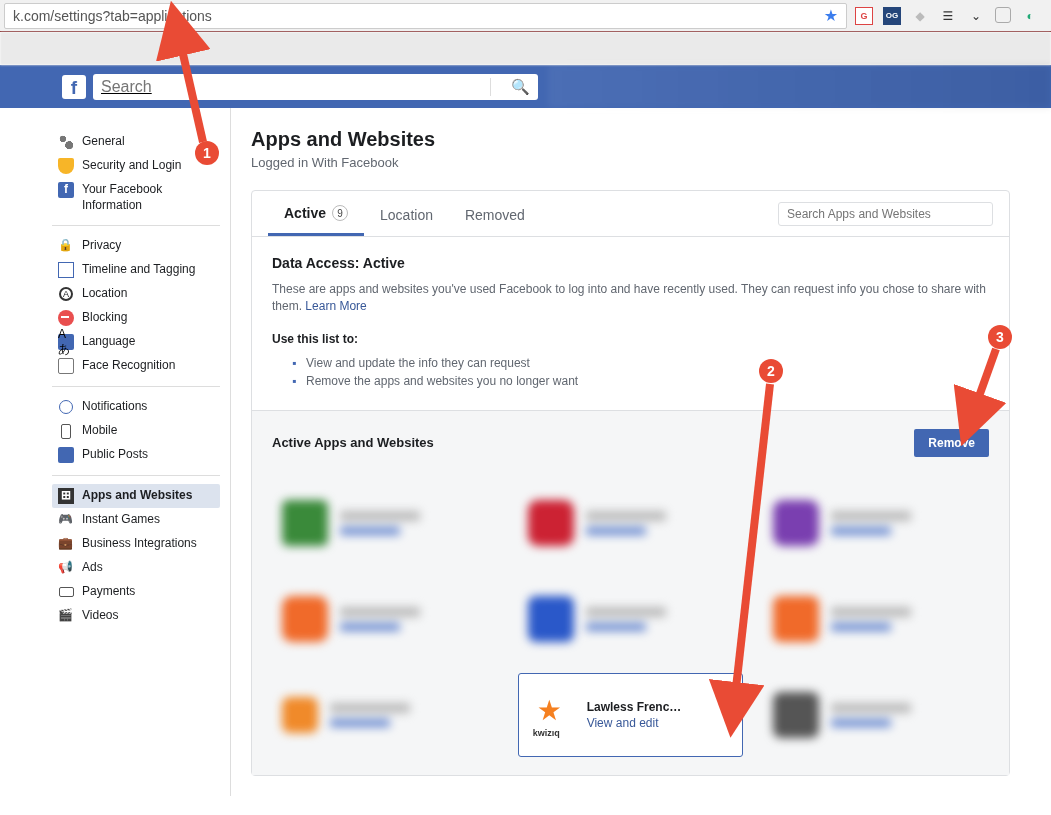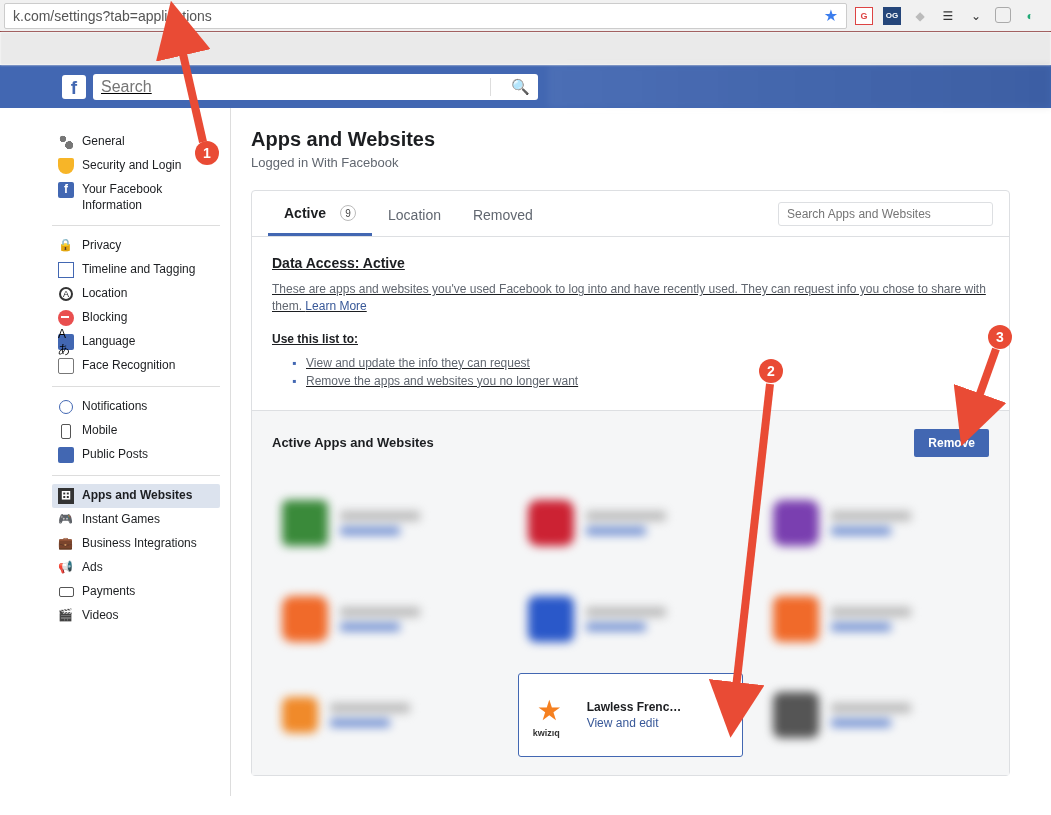--- a/index.html
+++ b/index.html
@@ -50,26 +50,26 @@
   .ico-pay { border:1px solid #555; border-radius:2px; width:15px; height:10px; }
   .ico-support { background: radial-gradient(circle, #fff 30%, #e94f4f 31%); border-radius:50%; }
   .ico-video { color:#555; }
 
   
   .main { flex: 1; border-left: 1px solid #ddd; padding: 20px; max-width: 800px; }
   .page-title { font-size: 20px; font-weight: bold; color: #1c1e21; }
   .page-sub { color: #616770; margin-top: 4px; font-size: 13px; }
   .card { border: 1px solid #dddfe2; border-radius: 4px; margin-top: 20px; background: #fff; }
   .tabs-row { display: flex; align-items: center; border-bottom: 1px solid #dddfe2; padding: 0 16px; }
-  .tab { padding: 14px 16px 12px; cursor: pointer; color: #616770; font-size: 14px; display: flex; align-items: center; gap: 14px; }
+  .tab { padding: 14px 16px 12px; cursor: pointer; color: #616770; font-size: 14px; display: flex; align-items: center; gap: 6px; }
   .tab.active { color: #1c1e21; font-weight: bold; border-bottom: 3px solid #4267b2; }
   .badge { display:inline-flex; min-width:16px; height:16px; border:1px solid #bbb; border-radius:8px; font-size:10px; align-items:center; justify-content:center; padding:0 4px; font-weight:normal; color:#444; }
   .tabs-spacer { flex: 1; }
   .tabs-search { border:1px solid #dddfe2; border-radius:3px; padding:4px 8px; width:215px; font-size:12px; margin: 8px 0; }
-  .section { padding: 18px 20px; text-decoration: underline; }
+  .section { padding: 18px 20px; }
   .section h3 { font-size: 14px; font-weight: bold; }
   .section p { color: #616770; font-size: 12px; margin-top: 10px; line-height:1.45; }
   .section a { color: #385898; text-decoration: none; }
   .use-list-label { font-weight: bold; font-size: 12px; margin-top: 16px; }
   .bullets { margin: 10px 0 0 20px; color: #616770; }
   .bullets li { margin: 4px 0; list-style: none; position: relative; padding-left: 14px; }
   .bullets li::before { content:"▪"; color:#4267b2; position:absolute; left:0; }
   .grid-section { background: #f5f6f7; padding: 18px 20px; border-top: 1px solid #dddfe2; }
   .grid-header { display:flex; align-items:center; }
   .grid-header-title { font-weight:bold; font-size:13px; flex:1; }

